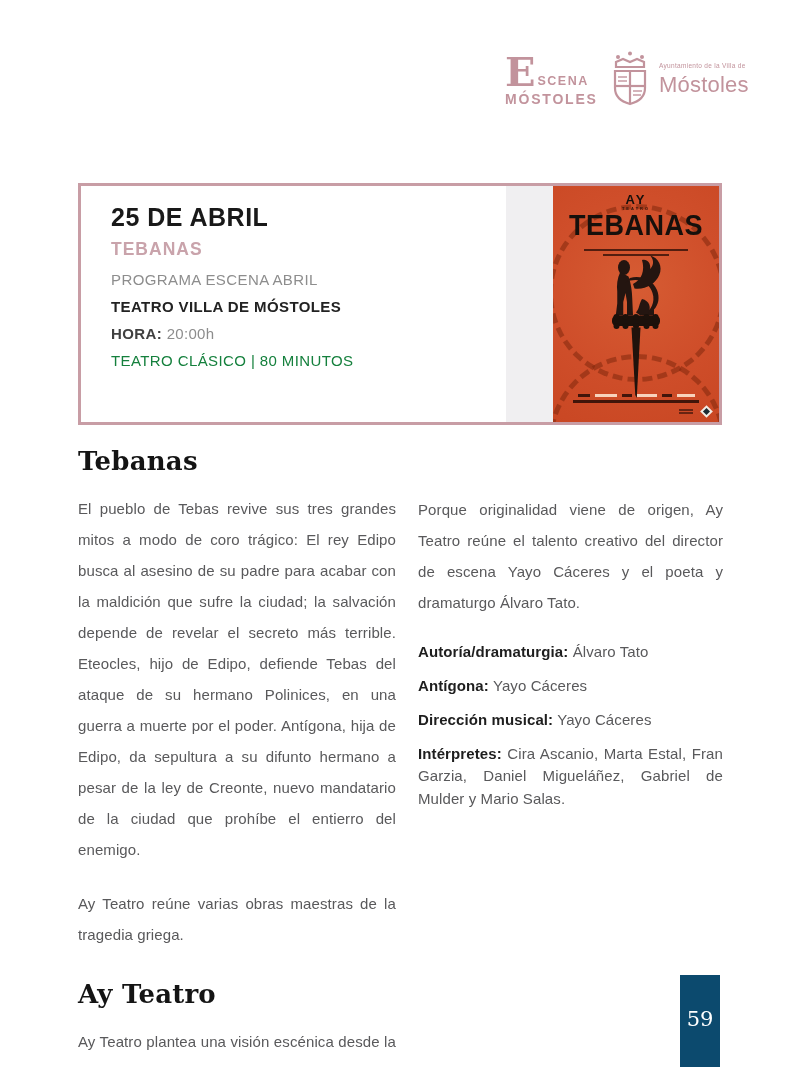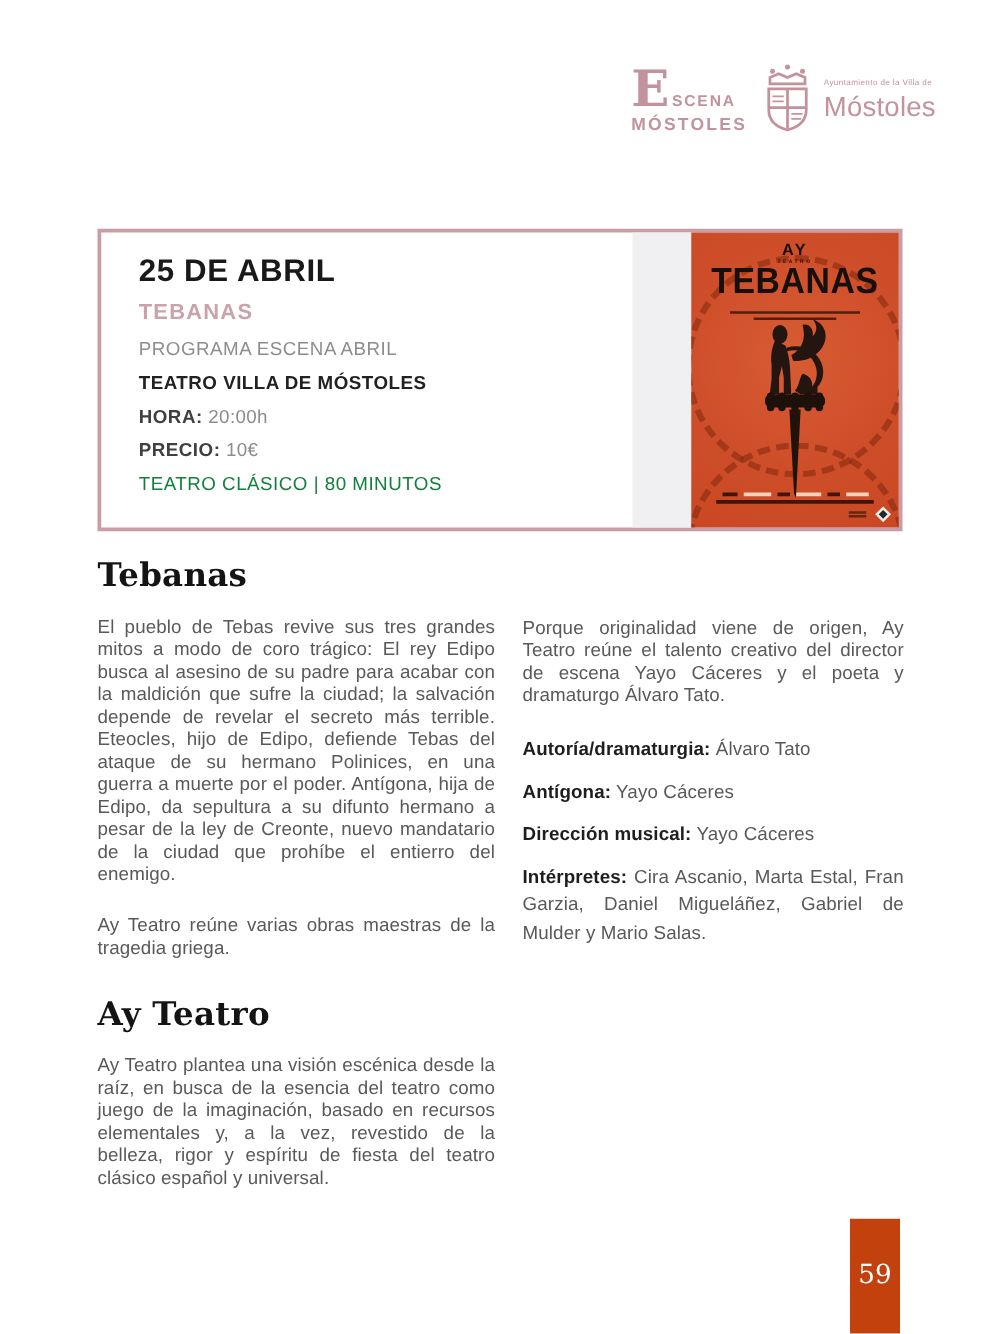--- a/index.html
+++ b/index.html
@@ -104,33 +104,33 @@
   .col{position:absolute;top:446px;}
   .col-left{left:78px;width:318px;}
   .col-right{left:418px;width:305px;padding-top:48px;box-sizing:border-box;}
   h2.art{
     font-family:"DejaVu Serif",serif;
     font-size:26px;font-weight:bold;color:#141414;
     margin:0 0 17px 0;letter-spacing:.2px;
   }
   h2.art.second{margin-top:29px;}
   p.body{
-    font-size:15px;line-height:18px;color:#59595b;
+    font-size:15px;line-height:31px;color:#59595b;
     text-align:justify;margin:0 0 23px 0;letter-spacing:.1px;
   }
   .credit{
     font-size:15px;line-height:22.4px;color:#59595b;
     text-align:justify;margin-bottom:11.5px;letter-spacing:.1px;
   }
   .credit b{color:#1e1e1e;}
 
   
   .pagebox{
     position:absolute;left:680px;top:975px;width:40px;height:92px;
-    background:#c2410c;color:#ffffff;text-align:center;
+    background:#0c4a6e;color:#ffffff;text-align:center;
   }
   .pagebox span{
     font-family:"DejaVu Serif",serif;font-size:21px;
     display:block;margin-top:32px;
   }
 </style>
 </head>
 <body>
 
 <div class="page">
@@ -167,24 +167,20 @@
 
   <div class="card">
     <div class="card-left">
       <div class="card-date">25 DE ABRIL</div>
       <div class="card-title">TEBANAS</div>
       <div class="card-program">PROGRAMA ESCENA ABRIL</div>
       <div class="card-venue">TEATRO VILLA DE MÓSTOLES</div>
       <div class="card-line">
         <b>HORA:</b>
         <span>20:00h</span>
-      </div>
-      <div class="card-line">
-        <b>PRECIO:</b>
-        <span>10€</span>
       </div>
       <div class="card-genre">TEATRO CLÁSICO | 80 MINUTOS</div>
     </div>
     <div class="card-gray"></div>
 
     <div class="poster">
       <div class="meander m1"></div>
       <div class="meander m2"></div>
       <div class="poster-ay">
         <span>AY</span>

